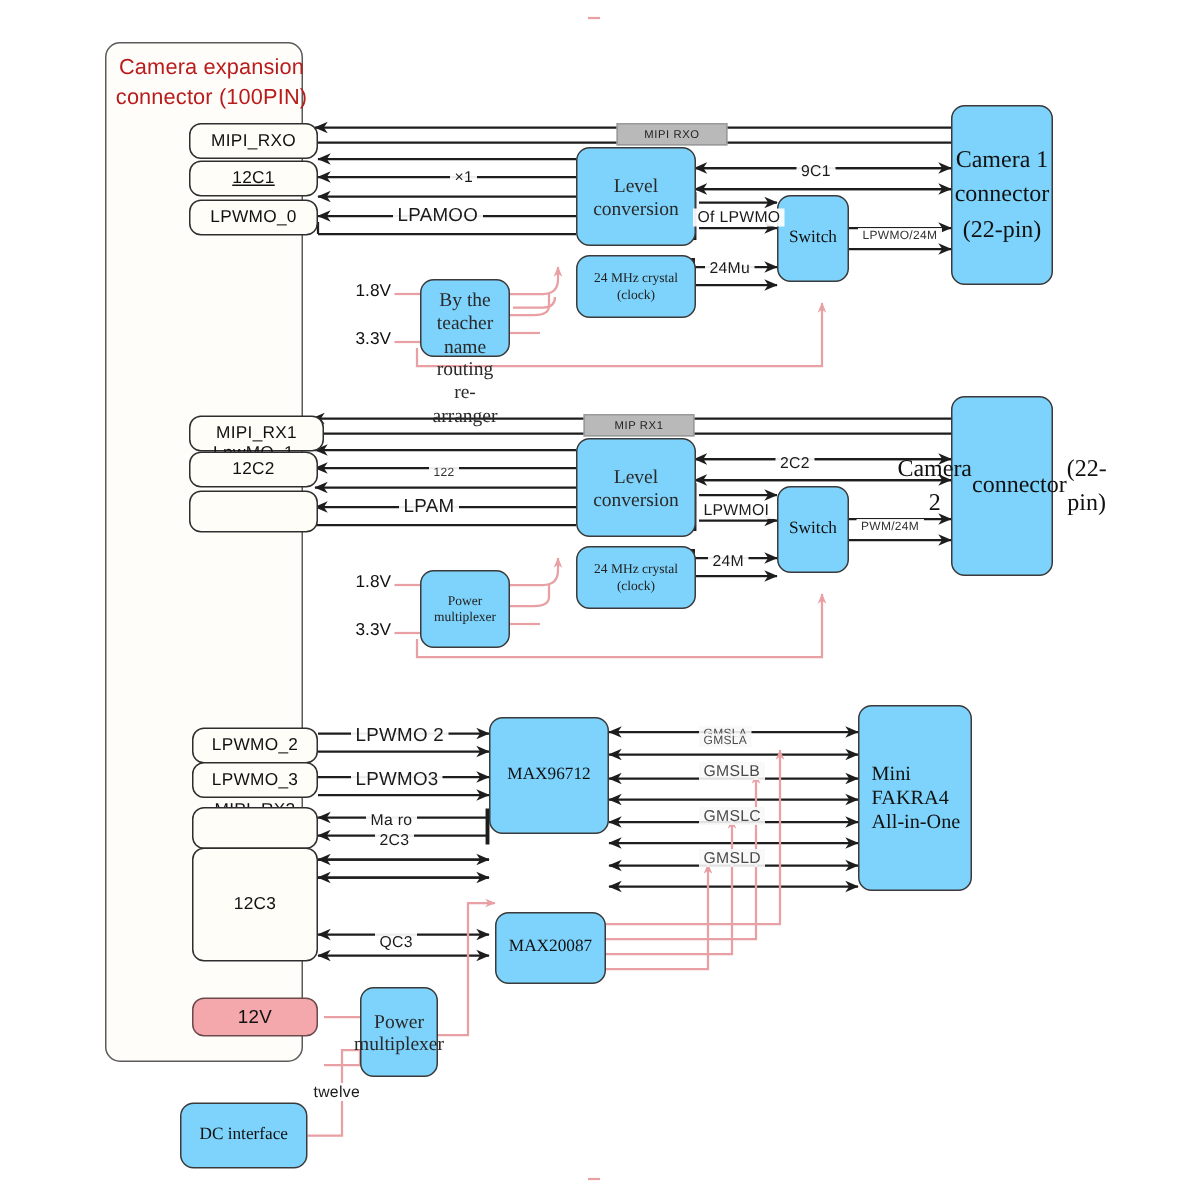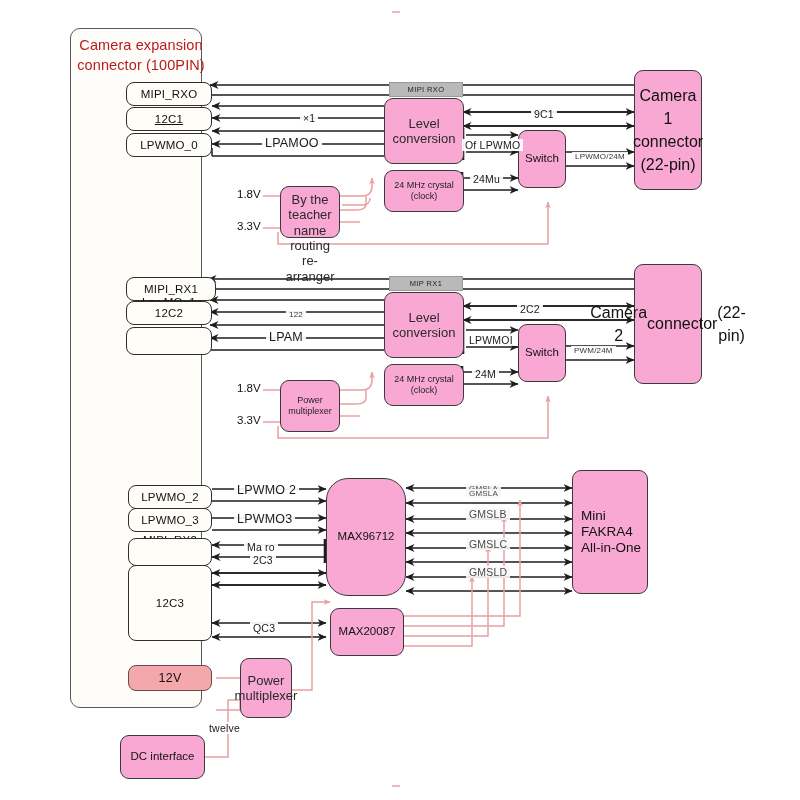--- a/index.html
+++ b/index.html
@@ -4,22 +4,22 @@
 <style>
   html,body{margin:0;padding:0;background:#ffffff;}
   body{width:800px;height:800px;position:relative;overflow:hidden;
        font-family:"Liberation Sans","DejaVu Sans",sans-serif;color:#1a1a1a;}
 
   #diagram{position:absolute;inset:0;}
 
   
   .node{position:absolute;box-sizing:border-box;display:flex;
         align-items:center;justify-content:center;text-align:center;
-        background:#f9a8d4;border:1.6px solid #3a3a3a;border-radius:9px;
-        line-height:1.18;}
+        background:#7dd3fc;border:1.6px solid #3a3a3a;border-radius:9px;
+        line-height:1.18;font-family:Liberation Serif, serif;}
 
   
   .host-spine{position:absolute;background:#fffdfa;border:1.4px solid #5a5a5a;
               border-radius:10px;box-sizing:border-box;}
   .host-title{position:absolute;font-size:14.5px;line-height:1.35;color:#b91c1c;
               text-align:center;letter-spacing:.1px;}
 
   
   .pin{position:absolute;box-sizing:border-box;background:#fffdf8;
        border:1.7px solid #2e2e2e;border-radius:8px;
@@ -202,21 +202,21 @@
   <div class="pin blank" style="left:126px;top:327px;width:86px;height:28px;"></div>
 
   <div class="pin" style="left:128px;top:485px;width:84px;height:24px;">LPWMO_2</div>
   <div class="pin" style="left:128px;top:508px;width:84px;height:24px;">LPWMO_3</div>
   <div class="pin" style="left:128px;top:530px;width:84px;height:20px;border:none;
               background:transparent;">MIPI_RX2</div>
   <div class="pin blank" style="left:128px;top:538px;width:84px;height:28px;"></div>
   <div class="pin" style="left:128px;top:565px;width:84px;height:76px;">12C3</div>
   <div class="pin pink" style="left:128px;top:665px;width:84px;height:26px;">12V</div>
 
-  <div class="band" style="left:389px;top:82px;width:72px;height:13px;">MIPI RXO</div>
+  <div class="band" style="left:411px;top:82px;width:72px;height:13px;">MIPI RXO</div>
 
   <div class="node" style="left:384px;top:98px;width:80px;height:66px;">
     <span class="t-xs">Level conversion</span>
   </div>
 
   <div class="node" style="left:384px;top:170px;width:80px;height:42px;flex-direction:column;">
     <span class="t-s">24 MHz crystal</span>
     <span class="t-s">(clock)</span>
   </div>
 
@@ -276,21 +276,21 @@
   <div class="rail" style="left:237px;top:382px;">1.8V</div>
   <div class="rail" style="left:237px;top:414px;">3.3V</div>
 
   <div class="wlabel sm" style="left:286px;top:310px;">122</div>
   <div class="wlabel md" style="left:266px;top:330px;">LPAM</div>
   <div class="wlabel" style="left:517px;top:303px;">2C2</div>
   <div class="wlabel" style="left:466px;top:334px;">LPWMOI</div>
   <div class="wlabel" style="left:472px;top:368px;">24M</div>
   <div class="wlabel sm" style="left:571px;top:346px;">PWM/24M</div>
 
-  <div class="node" style="left:326px;top:478px;width:80px;height:118px;border-radius:22px;">
+  <div class="node" style="left:326px;top:478px;width:80px;height:78px;">
     <span class="t-m">MAX96712</span>
   </div>
 
   <div class="node" style="left:330px;top:608px;width:74px;height:48px;">
     <span class="t-m">MAX20087</span>
   </div>
 
   <div class="node" style="left:572px;top:470px;width:76px;height:124px;flex-direction:column;
               align-items:flex-start;padding-left:8px;">
     <span class="t-l">Mini</span>

